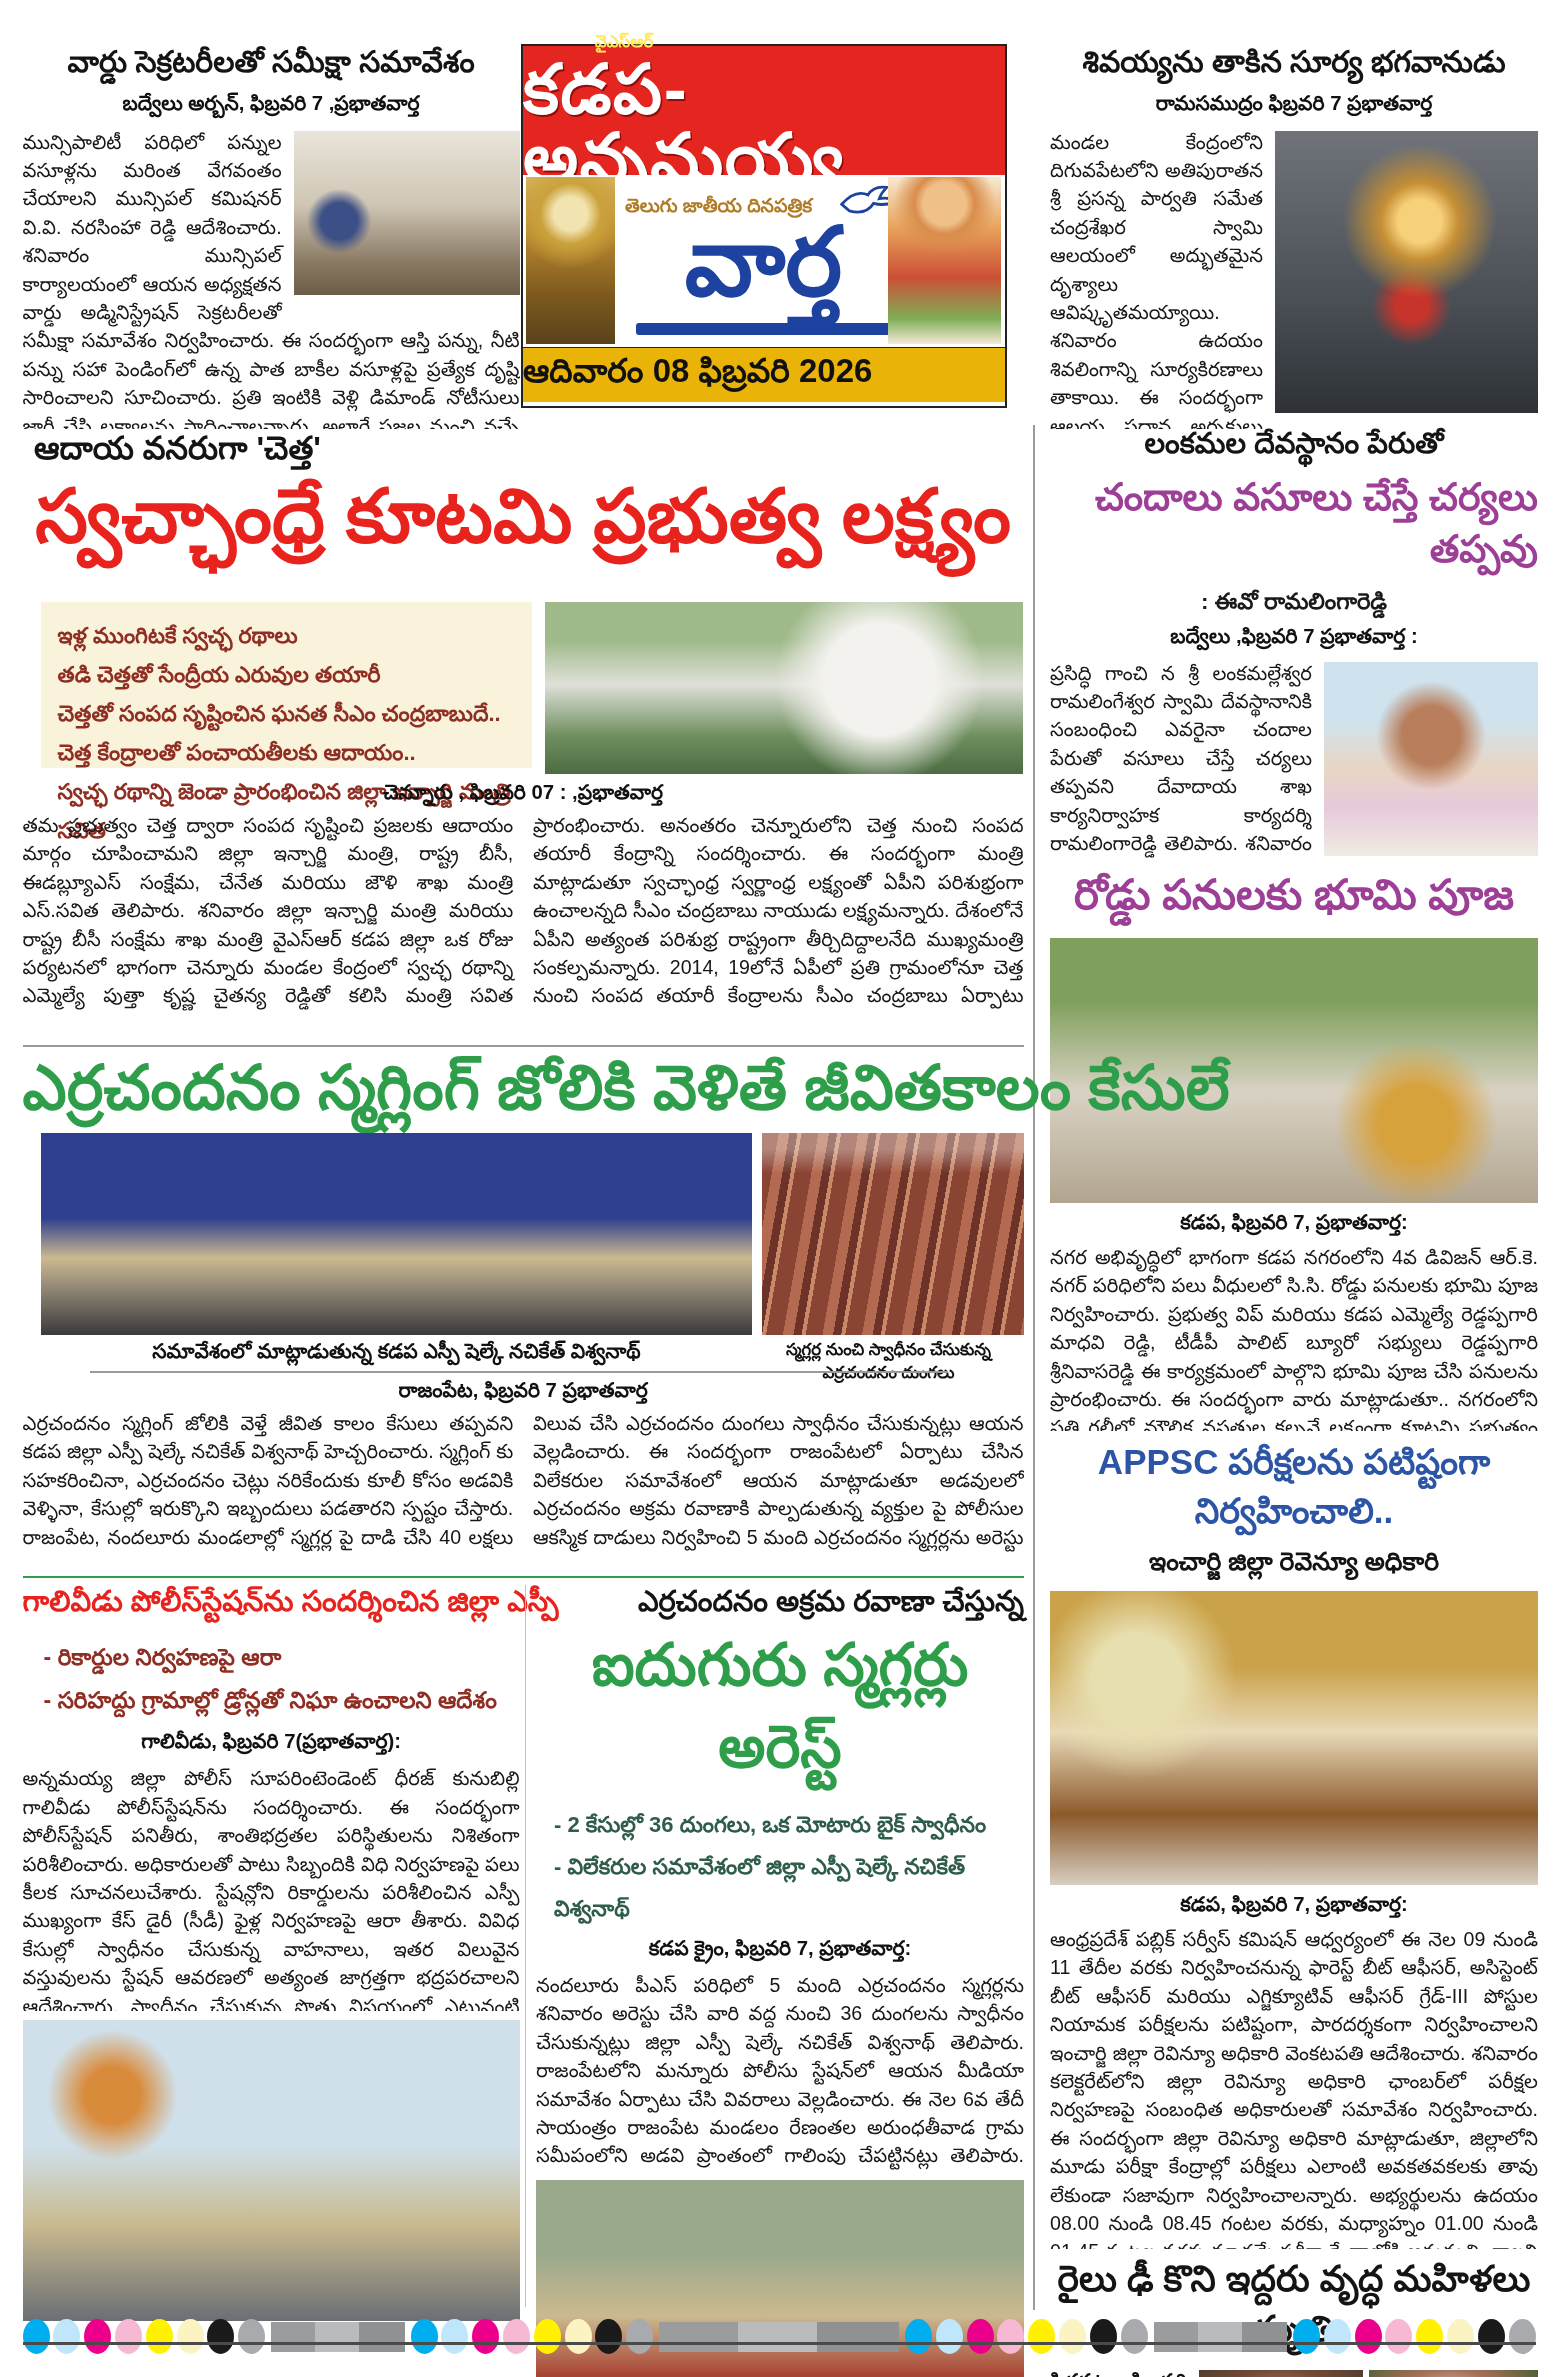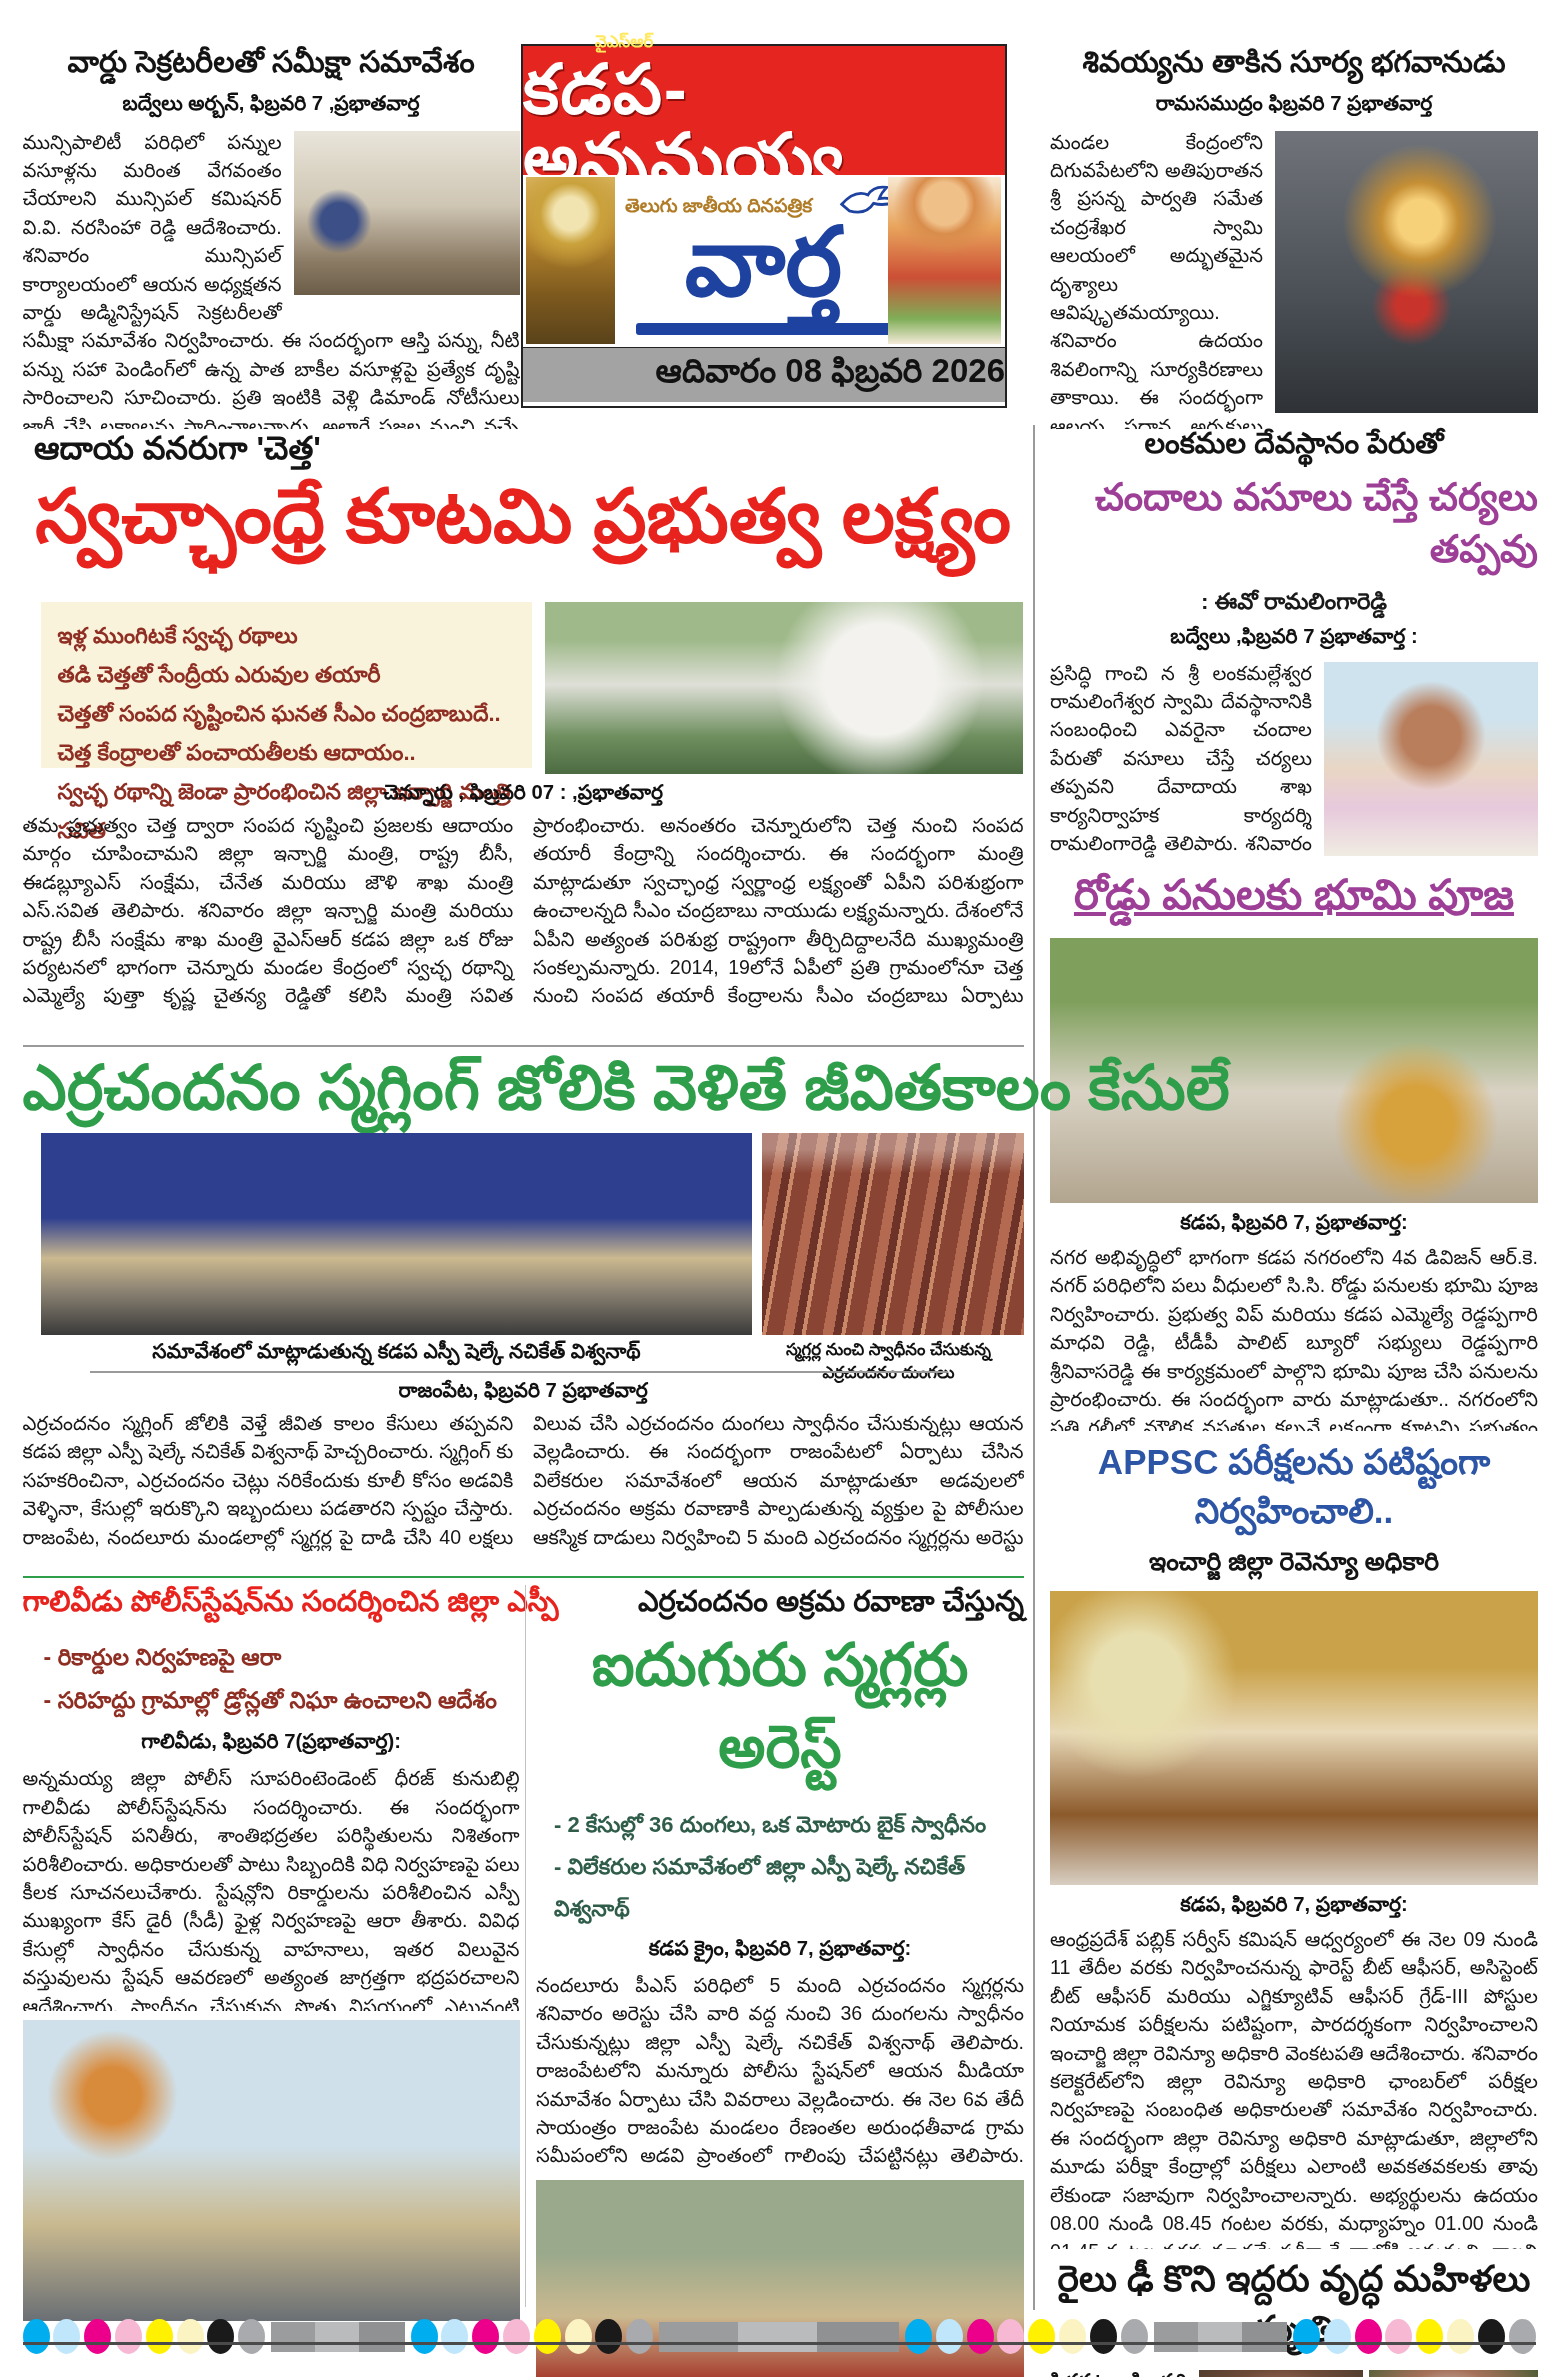--- a/index.html
+++ b/index.html
@@ -19,21 +19,21 @@
   .deity{position:absolute;left:3px;top:1.5px;width:89px;height:167px;background:
      radial-gradient(circle at 50% 22%,#f2e4b0 0 12%,#caa23c 22%,transparent 40%),
      linear-gradient(180deg,#d8b25c 0%,#b9872e 35%,#7e5a1e 70%,#59421a 100%);}
   .annamayya{position:absolute;right:4.5px;top:1.5px;width:113px;height:167px;background:
      radial-gradient(circle at 50% 16%,#f0c089 0 14%,#d98d4c 20%,transparent 34%),
      linear-gradient(180deg,#f7e9d2 0%,#e8a45c 30%,#cc4f35 60%,#7fae57 85%,#f4e9d8 100%);}
   .tagline{position:absolute;left:102px;top:19.6px;font-size:19px;font-weight:bold;color:#b07c28;}
   .dove{position:absolute;left:315px;top:6px;width:60px;height:39px;}
   .logo-word{position:absolute;left:105px;top:39px;width:271px;text-align:center;font-size:96px;font-weight:bold;color:#1e42a0;line-height:1.0;}
   .logo-bar{position:absolute;left:113px;top:148px;width:256px;height:12px;background:#1e42a0;border-radius:3px;}
-  .mast-date{position:absolute;left:0;top:301px;width:100%;height:54px;background:#a3a3a3;display:flex;align-items:center;justify-content:flex-end;border-top:1.5px solid #222;}
+  .mast-date{position:absolute;left:0;top:301px;width:100%;height:54px;background:#eab308;display:flex;align-items:center;justify-content:flex-start;border-top:1.5px solid #222;}
   .mast-date span{font-size:33px;font-weight:bold;color:#111;}
   .pinkbar{position:absolute;top:301px;width:9px;height:54px;background:#f6a8c9;}
   
   .h-black{font-weight:bold;color:#141414;}
   .h-red{font-weight:bold;color:#e8231d;}
   .h-green{font-weight:bold;color:#2f9e4b;}
   .h-purple{font-weight:bold;color:#9d3f97;}
   .h-blue{font-weight:bold;color:#2d55a5;}
   .kicker{font-weight:bold;color:#141414;}
   .bullets-maroon div{color:#8f2f24;font-weight:bold;}
@@ -136,21 +136,21 @@
       <div class="h-purple center" style="font-size:38px;margin-top:9px;text-align:right;">చందాలు వసూలు చేస్తే చర్యలు తప్పవు</div>
       <div class="center" style="font-size:22.6px;font-weight:bold;margin-top:9px;">: ఈవో రామలింగారెడ్డి</div>
       <div class="dateline center" style="margin-top:4.5px;">బద్వేలు ,ఫిబ్రవరి 7 ప్రభాతవార్త :</div>
       <div class="jtext" style="margin-top:6px;height:202px;">
         <div class="photo ph-portrait floatR" style="width:214px;height:194px;"></div>
         <span>ప్రసిద్ధి గాంచి న శ్రీ లంకమల్లేశ్వర రామలింగేశ్వర స్వామి దేవస్థానానికి సంబంధించి ఎవరైనా చందాల పేరుతో వసూలు చేస్తే చర్యలు తప్పవని దేవాదాయ శాఖ కార్యనిర్వాహక కార్యదర్శి రామలింగారెడ్డి తెలిపారు. శనివారం దేవాదాయ శాఖ కార్యాలయంలో విలేకర్ల సమావేశంలో ఆయన మాట్లాడుతూ మహాశివరాత్రి వస్తున్న సందర్భంగా కొంతమంది వ్యక్తులు అనధికారికంగా దేవస్థానం పేరు చెప్పి ధనధాన్య వస్తు రూపంలో విరాళాలు సేకరించడం జరుగుతున్నట్లు తెలిసిందని, అటువంటి వ్యక్తులకు ఎవరూ విరాళాలు ఇవ్వవద్దని పేర్కొన్నారు. లంకమల అభయారణ్యంలో వెలసిన రామలింగేశ్వర స్వామి పేరు చెప్పి పుస్తకాలు పెట్టి చందాలు వసూలు చేస్తున్నట్లు తెలుస్తుందని ఇలాంటి సమయంలో ఏ ఒక్కరూ రూపాయి కూడా చెల్లించరాదని ఆయన పేర్కొన్నారు. అలా వసూలు చేసిన వారిపై చట్టపరమైన చర్యలు తీసుకోవడం జరుగుతుందని ఈవో రామలింగారెడ్డి తెలిపారు. ఎవరైనా ప్రముఖపుణ్యక్షేత్రాల పేరుతో చందాలు వసూలు చేసినట్లు తెలిస్తే తమ దృష్టికి తేవాలన్నారు.</span>
       </div>
     </div>
 
     <div style="margin-top:10.5px;">
-      <div class="h-purple center" style="font-size:42px;text-decoration:underline;">రోడ్డు పనులకు భూమి పూజ</div>
+      <div class="h-purple center" style="font-size:42px;">రోడ్డు పనులకు భూమి పూజ</div>
       <div class="photo ph-bhumipuja" style="width:488px;height:265px;margin-top:9px;"></div>
       <div class="dateline center" style="margin-top:7.5px;">కడప, ఫిబ్రవరి 7, ప్రభాతవార్త:</div>
       <div class="jtext" style="margin-top:4.5px;height:188px;">నగర అభివృద్ధిలో భాగంగా కడప నగరంలోని 4వ డివిజన్ ఆర్.కె. నగర్ పరిధిలోని పలు వీధులలో సి.సి. రోడ్డు పనులకు భూమి పూజ నిర్వహించారు. ప్రభుత్వ విప్ మరియు కడప ఎమ్మెల్యే రెడ్డప్పగారి మాధవి రెడ్డి, టీడీపీ పాలిట్ బ్యూరో సభ్యులు రెడ్డప్పగారి శ్రీనివాసరెడ్డి ఈ కార్యక్రమంలో పాల్గొని భూమి పూజ చేసి పనులను ప్రారంభించారు. ఈ సందర్భంగా వారు మాట్లాడుతూ.. నగరంలోని ప్రతి గల్లీలో మౌలిక వసతుల కల్పనే లక్ష్యంగా కూటమి ప్రభుత్వం పనిచేస్తోందని తెలిపారు. గత ప్రభుత్వ నిర్లక్ష్యం వల్ల దెబ్బతిన్న రహదారులను ప్రాధాన్యత క్రమంలో నిర్మిస్తున్నామని, ప్రజలకు మెరుగైన సౌకర్యాలు కల్పించేందుకు తాము ఎల్లప్పుడూ సిద్ధంగా ఉంటామని పేర్కొన్నారు. నిర్ణీత సమయంలోగా నాణ్యతతో ఈ పనులను పూర్తి చేయాలని అధికారులను ఆదేశించారు. ఈ కార్యక్రమంలో ఏపీ ఫిషర్‌మెన్ కోఆపరేటివ్ సొసైటీస్ ఫెడరేషన్ ఛైర్మన్ మరియు 4వ డివిజన్ ఇంచార్జ్ యాటగిరి రాంప్రసాద్, టీడీపీ నేతలు చల్లా రాజా, ఆవుల వెంకటేష్, వసుపులేటి వినోద్, బత్తల వెంకట్, వర్ధిబోయిన రాము, సాయి, శ్రీను, మాబు, రాము, మానస, జ్యోతి, లక్ష్మీ దేవి మరియు పెద్ద సంఖ్యలో స్థానిక ప్రజలు, పార్టీ శ్రేణులు పాల్గొన్నారు.</div>
     </div>
 
     <div style="margin-top:10.5px;">
       <div class="h-blue center" style="font-size:35px;">APPSC పరీక్షలను పటిష్టంగా నిర్వహించాలి..</div>
       <div class="h-black center" style="font-size:25px;margin-top:7.5px;">ఇంచార్జి జిల్లా రెవెన్యూ అధికారి</div>
       <div class="photo ph-appsc" style="width:488px;height:294px;margin-top:9px;"></div>
       <div class="dateline center" style="margin-top:7.5px;">కడప, ఫిబ్రవరి 7, ప్రభాతవార్త:</div>

